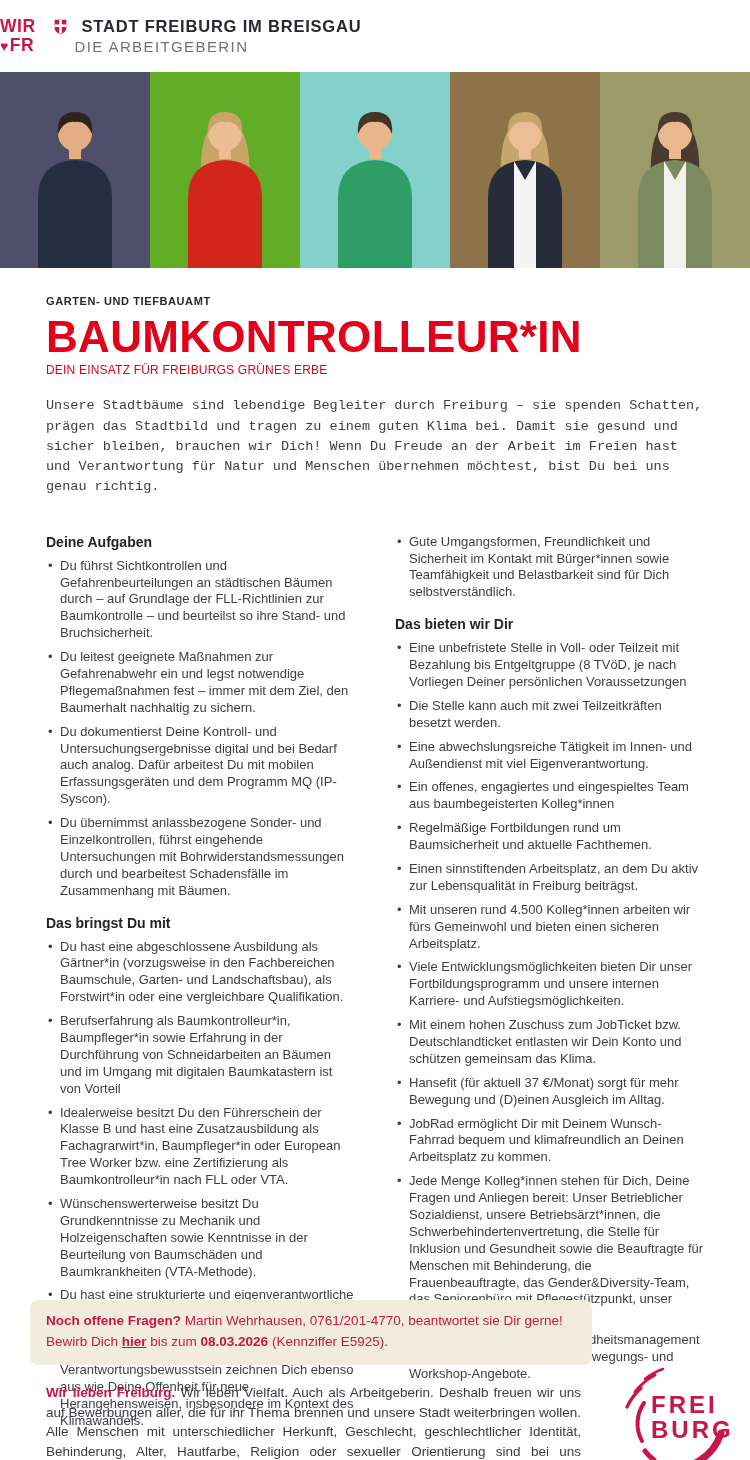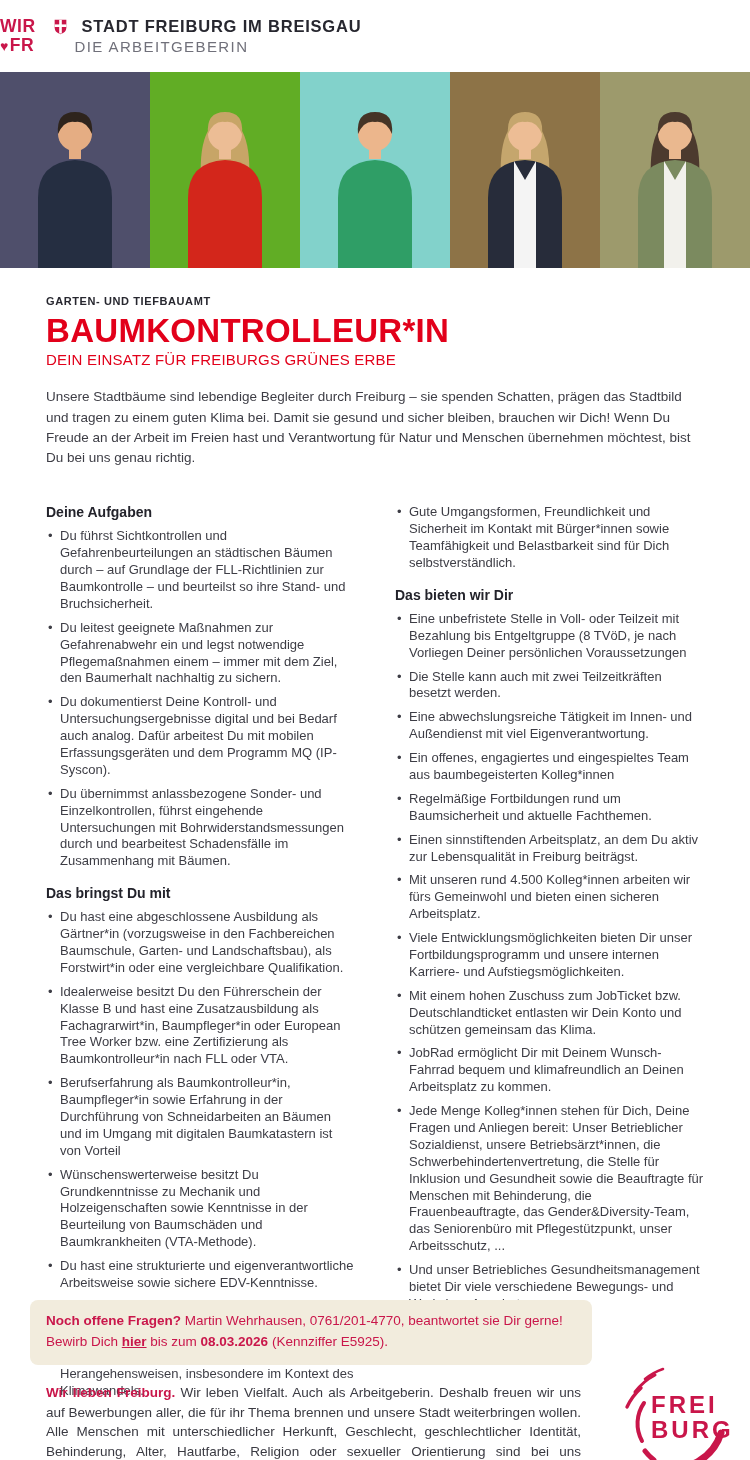--- a/index.html
+++ b/index.html
@@ -22,23 +22,23 @@
   .org-name-row{display:flex;align-items:center;gap:15px;font-weight:700;font-size:16.5px;letter-spacing:.8px;color:var(--ink);}
   .crest{display:inline-flex;color:var(--crimson);}
   .org-tagline{font-size:15px;letter-spacing:1.4px;color:#70707a;margin-left:21px;margin-top:2px;}
   
   .banner{height:196px;display:grid;grid-template-columns:repeat(5,1fr);}
   .banner .panel{overflow:hidden;}
   .banner .panel svg{width:100%;height:100%;display:block;}
   
   .content{padding:0 46px;}
   .department{margin-top:27px;font-size:11px;font-weight:700;letter-spacing:.6px;color:var(--ink);}
-  .job-title{margin:6px 0 2px;font-size:33px;font-weight:800;color:var(--red);letter-spacing:.3px;line-height:1.1;}
-  .job-subtitle{font-size:15px;font-weight:500;color:var(--red);letter-spacing:.2px;}
-  .intro{margin:19px 0 0;font-size:13.5px;line-height:1.5;color:var(--body);}
+  .job-title{margin:6px 0 2px;font-size:44px;font-weight:800;color:var(--red);letter-spacing:.3px;line-height:1.1;}
+  .job-subtitle{font-size:12px;font-weight:500;color:var(--red);letter-spacing:.2px;}
+  .intro{margin:19px 0 0;font-size:13.5px;line-height:1.5;color:var(--body);font-family:Liberation Mono, monospace;}
   .columns{display:flex;gap:40px;margin-top:36px;}
   .col{flex:1;min-width:0;}
   .col h3{margin:15px 0 8px;font-size:14px;font-weight:700;color:#23232b;}
   .col > :first-child{margin-top:0;}
   .col ul{list-style:none;margin:0;padding:0;}
   .col li{position:relative;padding-left:14px;margin-bottom:7px;font-size:13px;line-height:1.3;color:var(--body);}
   .col li::before{content:"\2022";position:absolute;left:2px;top:0;}
   
   .bottom{position:absolute;left:0;right:0;top:1300px;display:flex;padding-left:30px;}
   .bottom-left{width:562px;}
@@ -130,30 +130,30 @@
     <h1 class="job-title">BAUMKONTROLLEUR*IN</h1>
     <div class="job-subtitle">DEIN EINSATZ FÜR FREIBURGS GRÜNES ERBE</div>
     <p class="intro">Unsere Stadtbäume sind lebendige Begleiter durch Freiburg – sie spenden Schatten, prägen das Stadtbild und tragen zu einem guten Klima bei. Damit sie gesund und sicher bleiben, brauchen wir Dich! Wenn Du Freude an der Arbeit im Freien hast und Verantwortung für Natur und Menschen übernehmen möchtest, bist Du bei uns genau richtig.</p>
 
     <div class="columns">
       <div class="col">
         <h3>Deine Aufgaben</h3>
         <ul>
 
         <li>Du führst Sichtkontrollen und Gefahrenbeurteilungen an städtischen Bäumen durch – auf Grundlage der FLL-Richtlinien zur Baumkontrolle – und beurteilst so ihre Stand- und Bruchsicherheit.</li>
-            <li>Du leitest geeignete Maßnahmen zur Gefahrenabwehr ein und legst notwendige Pflegemaßnahmen einem – immer mit dem Ziel, den Baumerhalt nachhaltig zu sichern.</li>
+            <li>Du leitest geeignete Maßnahmen zur Gefahrenabwehr ein und legst notwendige Pflegemaßnahmen fest – immer mit dem Ziel, den Baumerhalt nachhaltig zu sichern.</li>
             <li>Du dokumentierst Deine Kontroll- und Untersuchungsergebnisse digital und bei Bedarf auch analog. Dafür arbeitest Du mit mobilen Erfassungsgeräten und dem Programm MQ (IP-Syscon).</li>
             <li>Du übernimmst anlassbezogene Sonder- und Einzelkontrollen, führst eingehende Untersuchungen mit Bohrwiderstandsmessungen durch und bearbeitest Schadensfälle im Zusammenhang mit Bäumen.</li>
           </ul>
         <h3>Das bringst Du mit</h3>
         <ul>
 
         <li>Du hast eine abgeschlossene Ausbildung als Gärtner*in (vorzugsweise in den Fachbereichen Baumschule, Garten- und Landschaftsbau), als Forstwirt*in oder eine vergleichbare Qualifikation.</li>
+            <li>Berufserfahrung als Baumkontrolleur*in, Baumpfleger*in sowie Erfahrung in der Durchführung von Schneidarbeiten an Bäumen und im Umgang mit digitalen Baumkatastern ist von Vorteil</li>
             <li>Idealerweise besitzt Du den Führerschein der Klasse B und hast eine Zusatzausbildung als Fachagrarwirt*in, Baumpfleger*in oder European Tree Worker bzw. eine Zertifizierung als Baumkontrolleur*in nach FLL oder VTA.</li>
-            <li>Berufserfahrung als Baumkontrolleur*in, Baumpfleger*in sowie Erfahrung in der Durchführung von Schneidarbeiten an Bäumen und im Umgang mit digitalen Baumkatastern ist von Vorteil</li>
             <li>Wünschenswerterweise besitzt Du Grundkenntnisse zu Mechanik und Holzeigenschaften sowie Kenntnisse in der Beurteilung von Baumschäden und Baumkrankheiten (VTA-Methode).</li>
             <li>Du hast eine strukturierte und eigenverantwortliche Arbeitsweise sowie sichere EDV-Kenntnisse.</li>
             <li>Motivation und Engagement für das Thema Stadtbaum und ein hohes Maß an Verantwortungsbewusstsein zeichnen Dich ebenso aus wie Deine Offenheit für neue Herangehensweisen, insbesondere im Kontext des Klimawandels.</li>
           </ul>
       </div>
       <div class="col">
         <ul>
 
         <li>Gute Umgangsformen, Freundlichkeit und Sicherheit im Kontakt mit Bürger*innen sowie Teamfähigkeit und Belastbarkeit sind für Dich selbstverständlich.</li>
           </ul>
@@ -162,20 +162,21 @@
 
         <li>Eine unbefristete Stelle in Voll- oder Teilzeit mit Bezahlung bis Entgeltgruppe (8 TVöD, je nach Vorliegen Deiner persönlichen Voraussetzungen</li>
             <li>Die Stelle kann auch mit zwei Teilzeitkräften besetzt werden.</li>
             <li>Eine abwechslungsreiche Tätigkeit im Innen- und Außendienst mit viel Eigenverantwortung.</li>
             <li>Ein offenes, engagiertes und eingespieltes Team aus baumbegeisterten Kolleg*innen</li>
             <li>Regelmäßige Fortbildungen rund um Baumsicherheit und aktuelle Fachthemen.</li>
             <li>Einen sinnstiftenden Arbeitsplatz, an dem Du aktiv zur Lebensqualität in Freiburg beiträgst.</li>
             <li>Mit unseren rund 4.500 Kolleg*innen arbeiten wir fürs Gemeinwohl und bieten einen sicheren Arbeitsplatz.</li>
             <li>Viele Entwicklungsmöglichkeiten bieten Dir unser Fortbildungsprogramm und unsere internen Karriere- und Aufstiegsmöglichkeiten.</li>
             <li>Mit einem hohen Zuschuss zum JobTicket bzw. Deutschlandticket entlasten wir Dein Konto und schützen gemeinsam das Klima.</li>
+            <li>Hansefit (für aktuell 37 €/Monat) sorgt für mehr Bewegung und (D)einen Ausgleich im Alltag.</li>
             <li>JobRad ermöglicht Dir mit Deinem Wunsch-Fahrrad bequem und klimafreundlich an Deinen Arbeitsplatz zu kommen.</li>
             <li>Jede Menge Kolleg*innen stehen für Dich, Deine Fragen und Anliegen bereit: Unser Betrieblicher Sozialdienst, unsere Betriebsärzt*innen, die Schwerbehindertenvertretung, die Stelle für Inklusion und Gesundheit sowie die Beauftragte für Menschen mit Behinderung, die Frauenbeauftragte, das Gender&amp;Diversity-Team, das Seniorenbüro mit Pflegestützpunkt, unser Arbeitsschutz, ...</li>
             <li>Und unser Betriebliches Gesundheitsmanagement bietet Dir viele verschiedene Bewegungs- und Workshop-Angebote.</li>
           </ul>
       </div>
     </div>
   </main>
 
   <div class="bottom">
     <div class="bottom-left">

